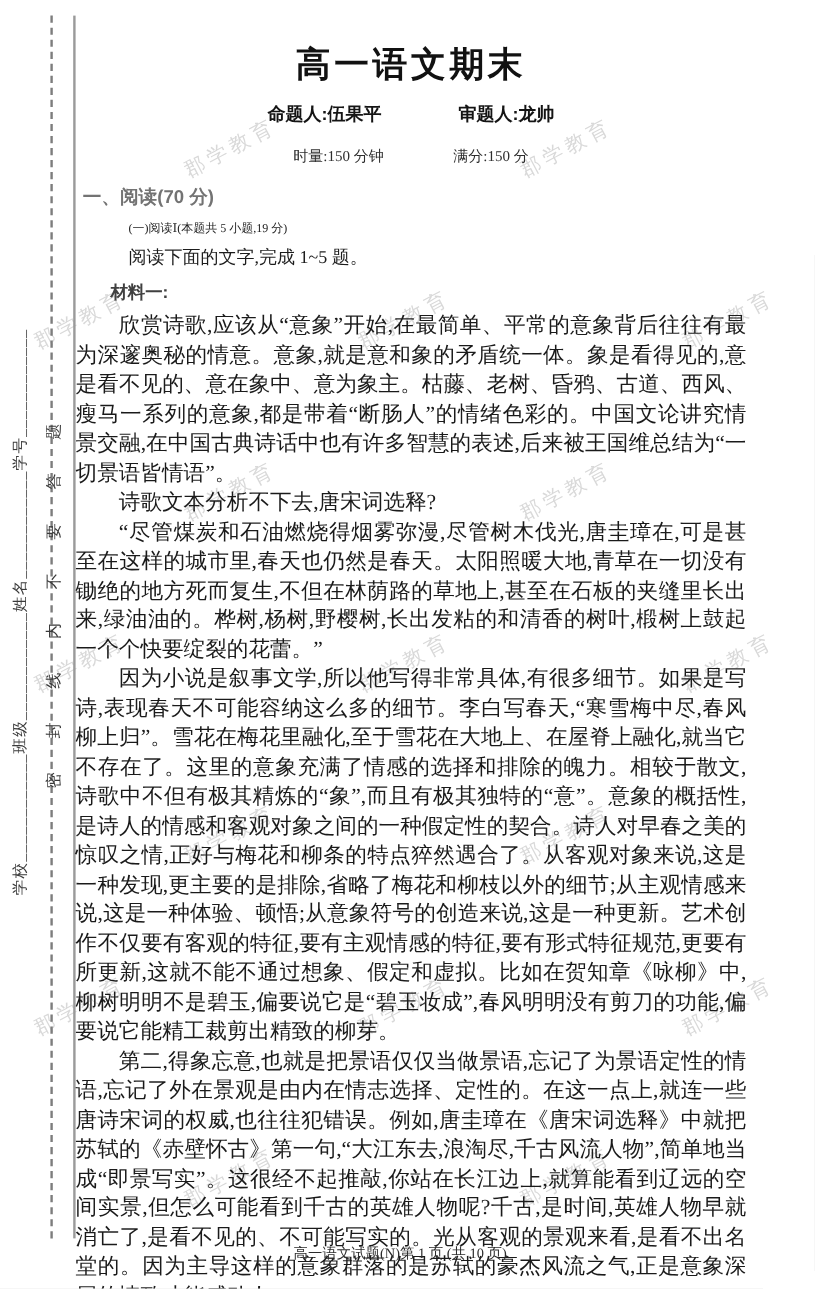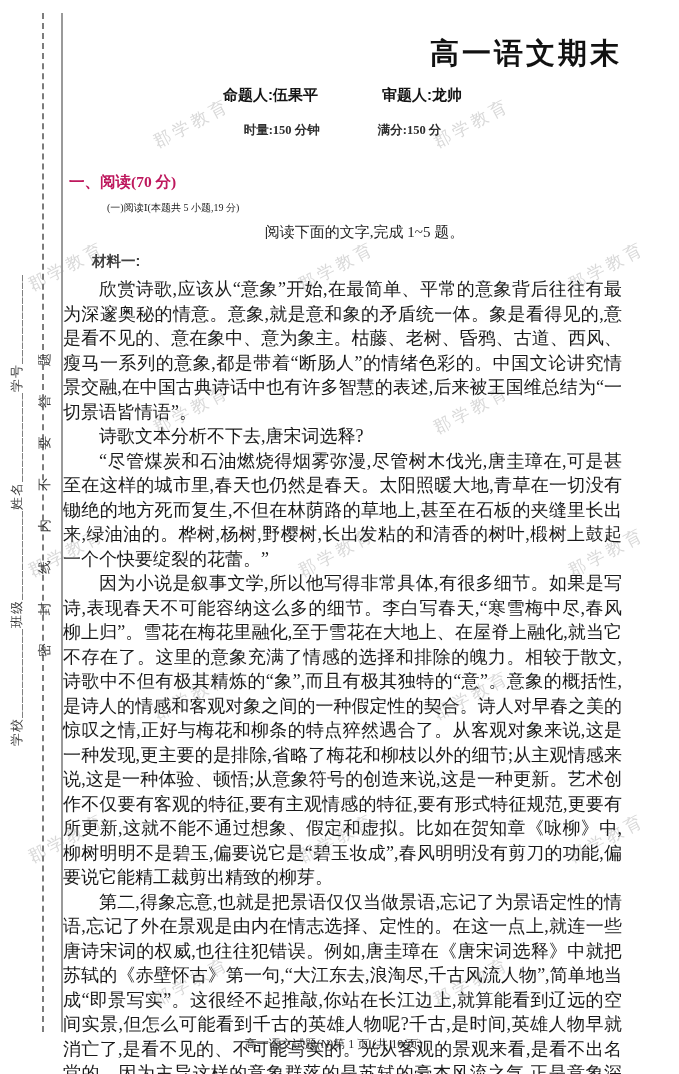--- a/index.html
+++ b/index.html
@@ -27,39 +27,39 @@
   }
   .seal-notice{
     position:absolute;left:-121px;top:478px;width:340px;height:26px;
     transform:rotate(-90deg);transform-origin:center;
     text-align:center;font-size:13.5px;letter-spacing:28px;color:#3a3a3a;
     white-space:nowrap;z-index:1;
   }
   
   .main{position:absolute;left:63px;top:26px;width:559px;z-index:2;}
   .title{
-    text-align:right;font-family:"Liberation Sans","DejaVu Sans",sans-serif;
+    text-align:center;font-family:"Liberation Sans","DejaVu Sans",sans-serif;
     font-weight:900;font-size:29px;letter-spacing:3px;margin:8px 0 0 0;color:#111;
   }
   .setters{
     display:flex;justify-content:center;gap:64px;margin-top:12px;
     font-family:"Liberation Sans","DejaVu Sans",sans-serif;font-weight:bold;
     font-size:15px;color:#141414;
   }
   .meta{
     display:flex;justify-content:center;gap:58px;margin-top:17px;
-    font-size:12.5px;color:#2e2e2e;font-weight:bold;
+    font-size:12.5px;color:#2e2e2e;
   }
   .section-title{
-    margin-top:33px;padding-left:6px;
-    font-family:Liberation Serif, serif;
-    font-weight:bold;font-size:15.5px;color:#be185d;
+    margin-top:15px;padding-left:6px;
+    font-family:Liberation Sans, sans-serif;
+    font-weight:bold;font-size:15.5px;color:#737373;
   }
   .part-title{margin-top:8px;padding-left:44px;font-size:10px;}
-  .instruction{margin-top:8px;padding-left:44px;font-size:15px;text-align:center;}
+  .instruction{margin-top:8px;padding-left:44px;font-size:15px;}
   .material-label{
     margin-top:10px;padding-left:29px;
     font-family:"Liberation Sans","DejaVu Sans",sans-serif;
     font-weight:bold;font-size:14.5px;color:#404040;
   }
   .body-text{margin-top:6px;}
   .para{
     margin:0;text-indent:2em;text-align:justify;
     font-size:18px;line-height:24.5px;color:#1a1a1a;
   }

